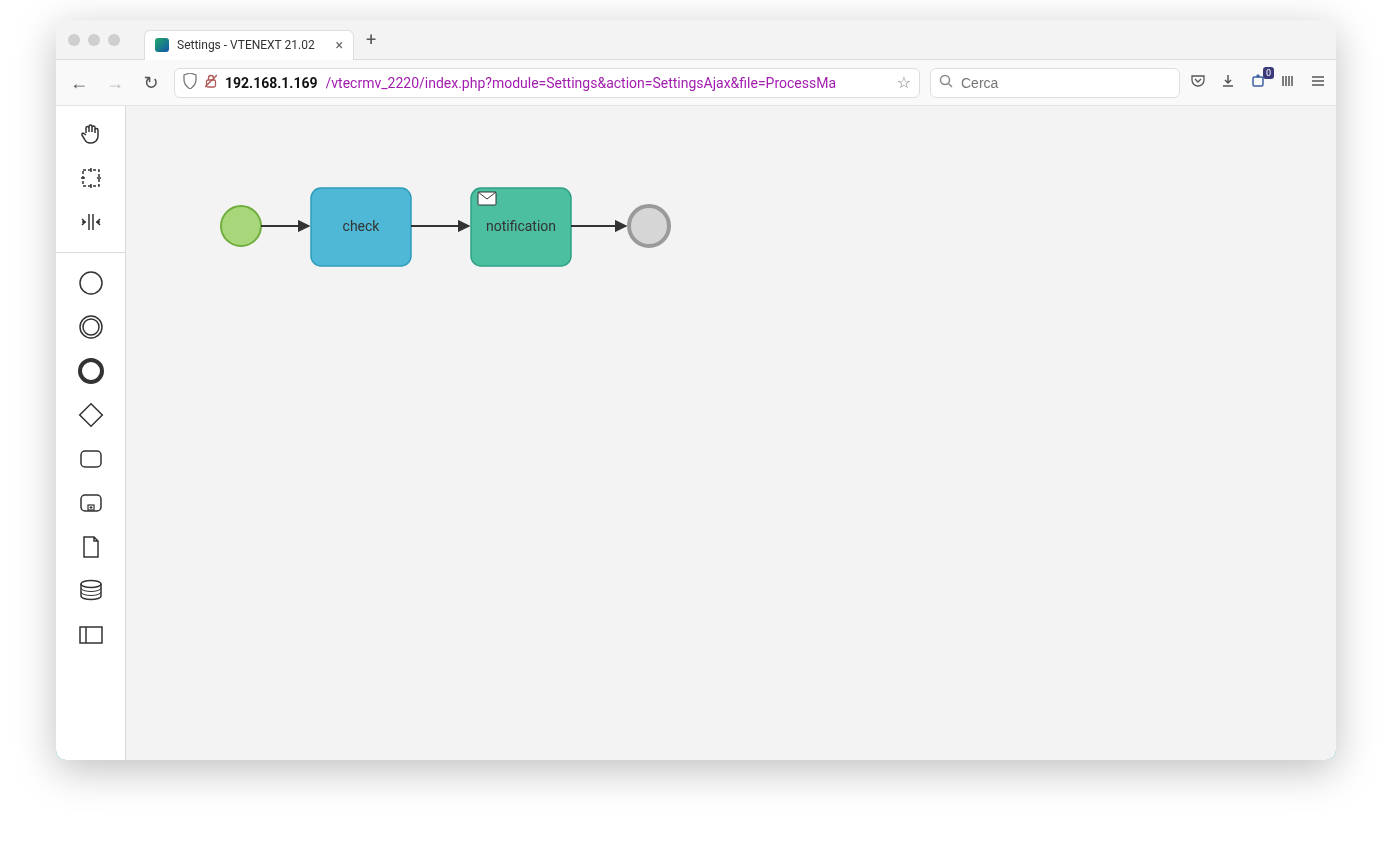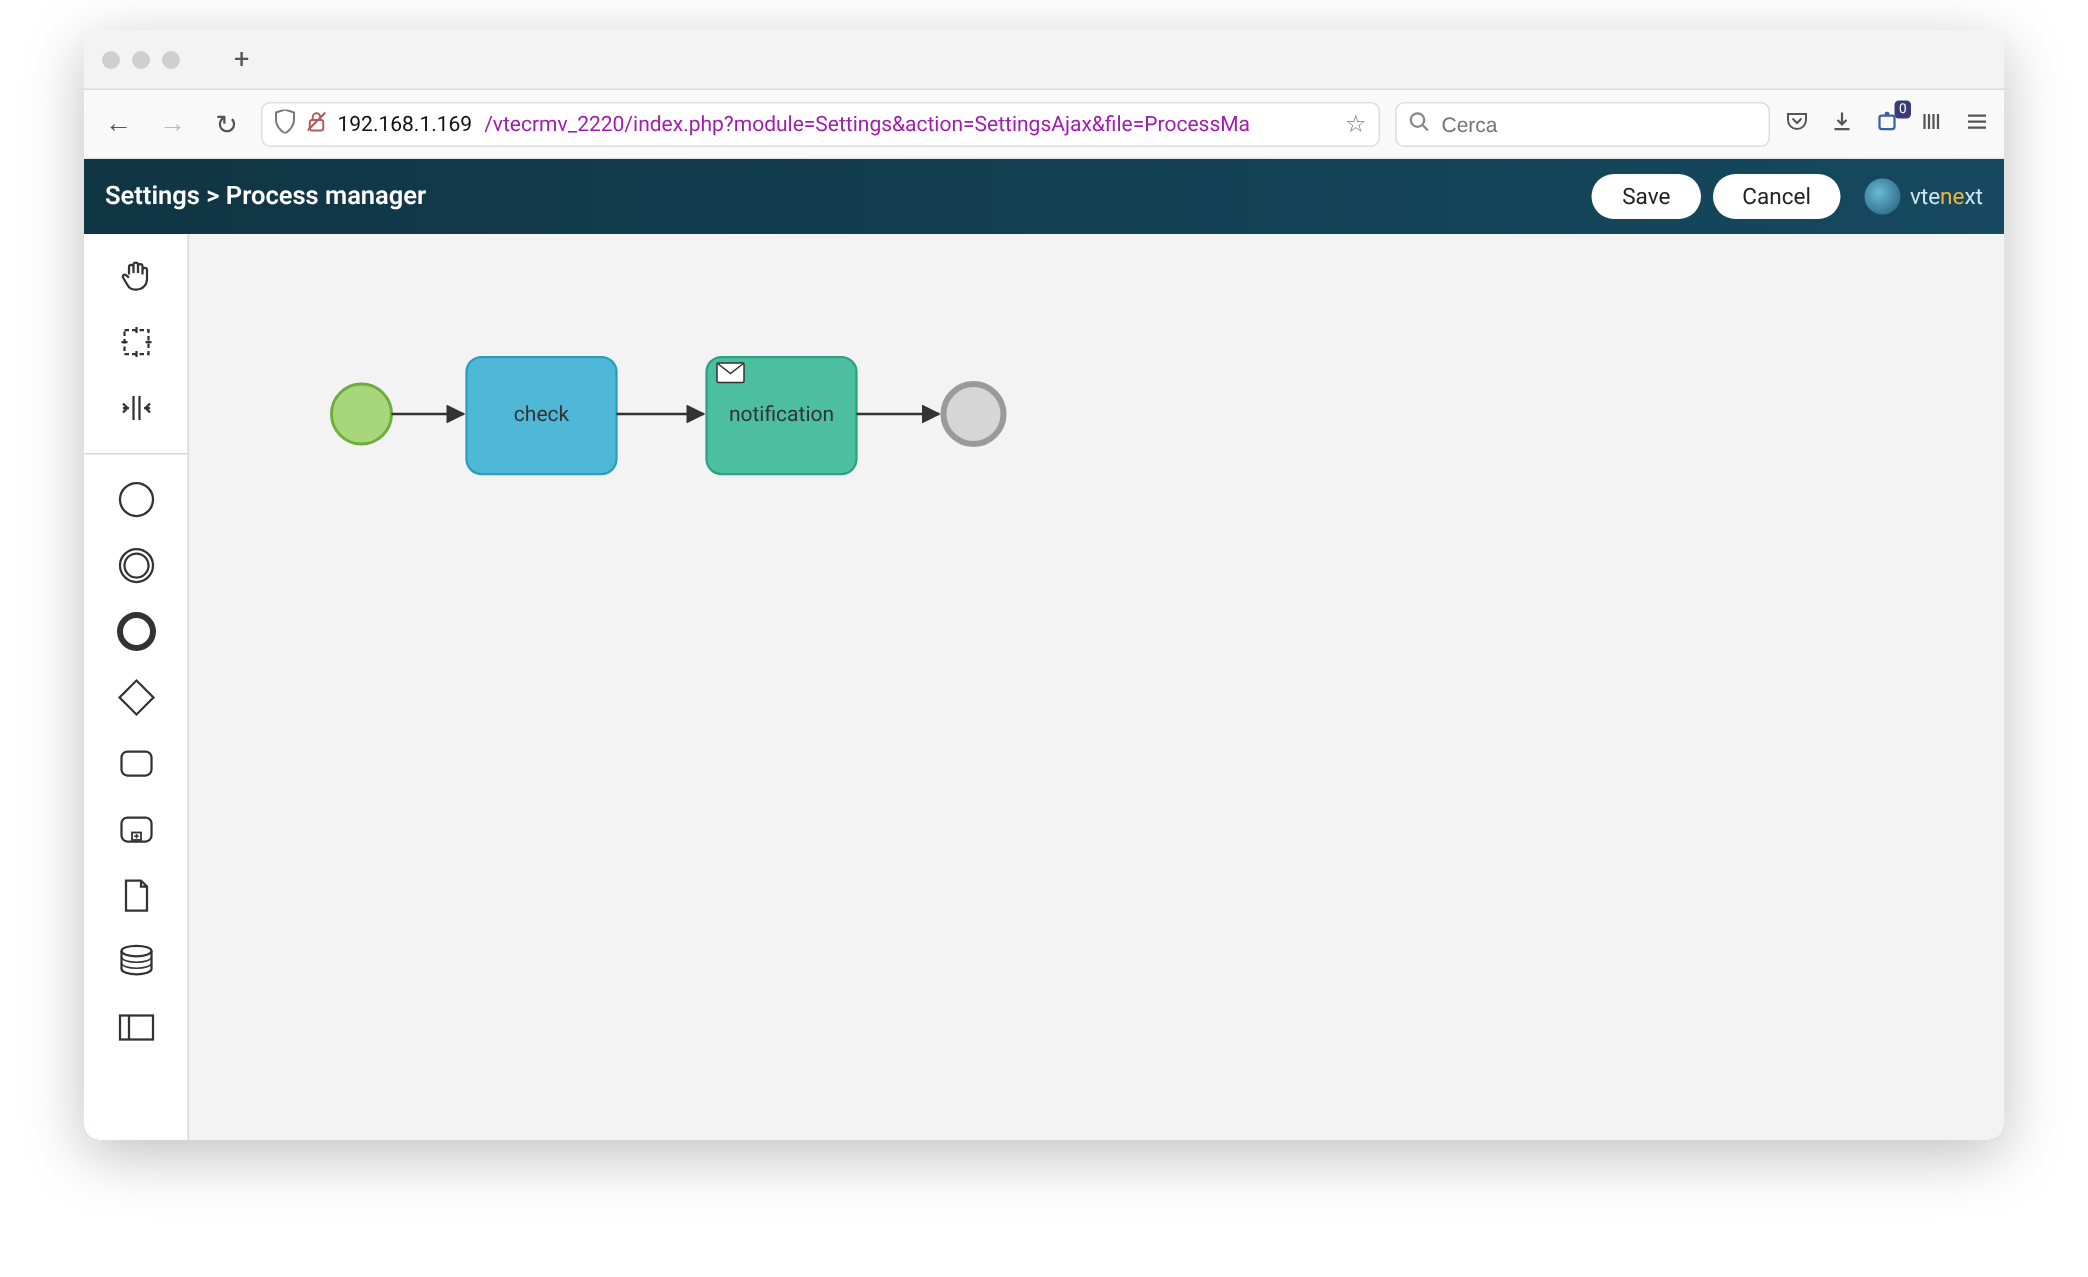--- a/index.html
+++ b/index.html
@@ -79,21 +79,21 @@
     border-radius: 6px;
     display: flex;
     align-items: center;
     padding: 0 8px;
     gap: 8px;
     background: #fff;
     font-size: 14px;
     color: #666;
     min-width: 0;
   }
-  .urlbar .host { color: #111; font-weight: 400; }
+  .urlbar .host { color: #111; font-weight: 700; }
   .urlbar .path { color: #a21caf; white-space: nowrap; overflow: hidden; text-overflow: clip; flex: 1;}
   .urlbar .shield, .urlbar .lock { color: #777; }
   .urlbar .star { color: #777; font-size: 16px; margin-left: auto; }
   .searchbar {
     width: 250px;
     height: 30px;
     border: 1px solid #ddd;
     border-radius: 6px;
     display: flex;
     align-items: center;
@@ -187,20 +187,25 @@
 <body>
 
 <div class="window">
 
   <div class="titlebar">
     <div class="traffic">
       <span></span>
       <span></span>
       <span></span>
     </div>
+    <div class="tab">
+      <span class="favicon"></span>
+      <span class="title">Settings - VTENEXT 21.02</span>
+      <span class="close">×</span>
+    </div>
     <span class="newtab">+</span>
   </div>
 
   <div class="toolbar">
     <span class="navbtn">←</span>
     <span class="navbtn disabled">→</span>
     <span class="navbtn">↻</span>
     <div class="urlbar">
       <span class="shield">
         <svg width="14" height="16" viewBox="0 0 14 16">
@@ -252,32 +257,20 @@
           </svg>
       </span>
       <span class="ic">
         <svg width="16" height="16" viewBox="0 0 16 16">
             <path d="M2 4 h12 M2 8 h12 M2 12 h12" stroke="#555" stroke-width="1.5"></path>
           </svg>
       </span>
     </div>
   </div>
 
-  <div class="appheader">
-    <div class="breadcrumb">Settings &gt; Process manager</div>
-    <div class="spacer"></div>
-    <div class="btn">Save</div>
-    <div class="btn">Cancel</div>
-    <div class="logo">
-      <span class="mark"></span>
-      <span>
-        <span>vte</span><span class="x">ne</span><span style="color:#cde6ef">xt</span>
-      </span>
-    </div>
-  </div>
 
   <div class="main">
     <div class="palette">
       <div class="tool">
         <svg width="24" height="24" viewBox="0 0 24 24" fill="none" stroke="#333" stroke-width="1.5">
             <path d="M7 11 V6 a1.5 1.5 0 0 1 3 0 V10 M10 10 V4.5 a1.5 1.5 0 0 1 3 0 V10 M13 10 V5.5 a1.5 1.5 0 0 1 3 0 V11 M16 11 V8 a1.5 1.5 0 0 1 3 0 V14 c0 4 -3 7 -7 7 h-1 c-2 0 -4 -1 -5 -3 l-3 -5 c-.7 -1.1 .6 -2.4 1.7 -1.7 L7 13"></path>
           </svg>
       </div>
       <div class="tool">
         <svg width="24" height="24" viewBox="0 0 24 24" fill="none" stroke="#333" stroke-width="1.5" stroke-dasharray="3,2">

